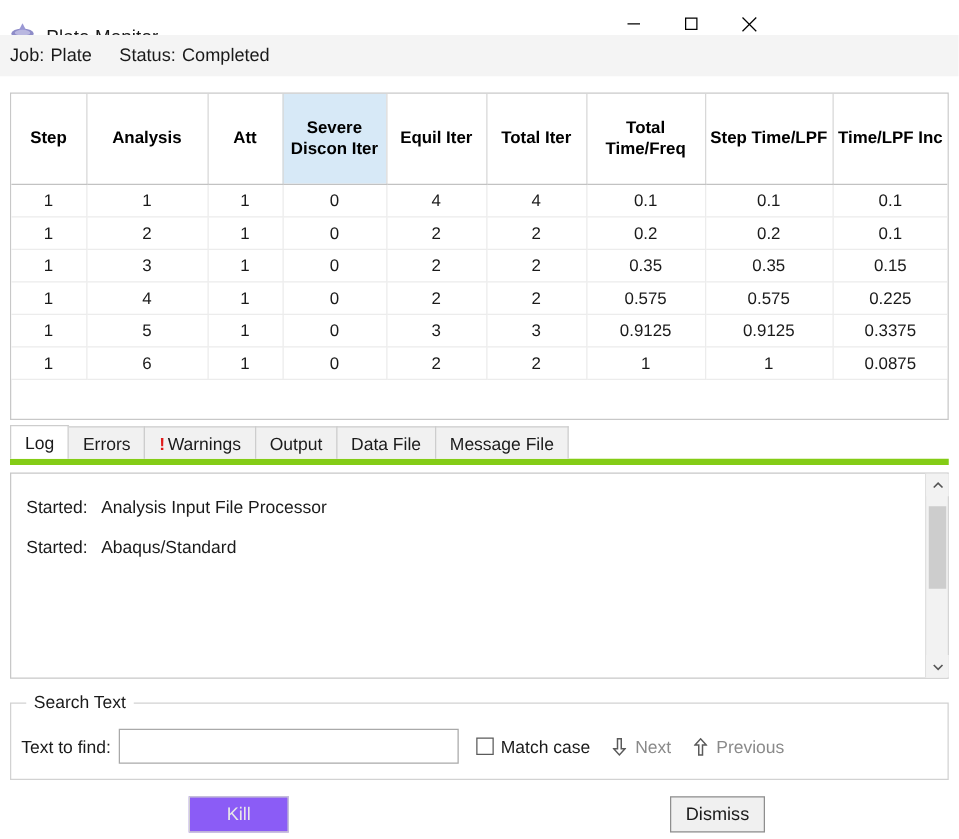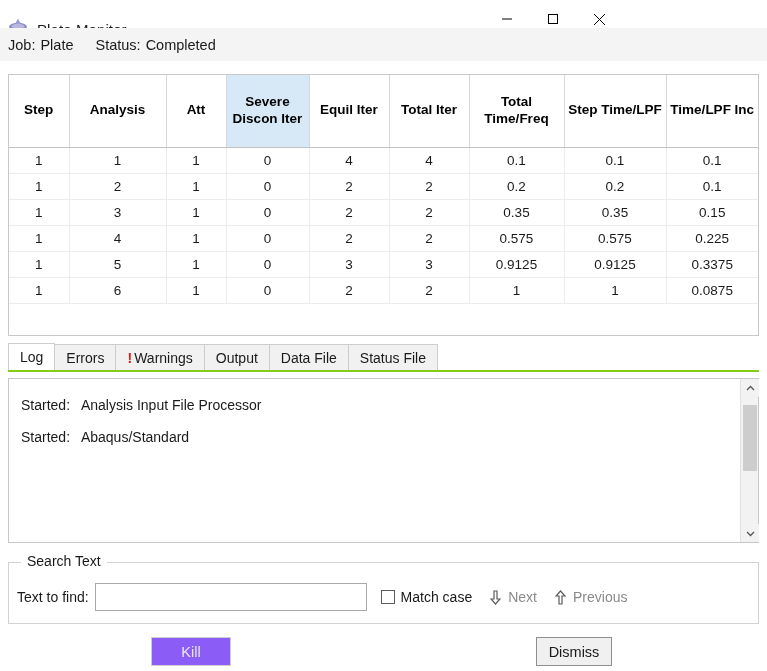--- a/index.html
+++ b/index.html
@@ -93,21 +93,21 @@
     border-bottom: 1px solid #ececec;
     background: #ffffff;
   }
   table.grid td:last-child { border-right: none; }
 
   
   .tabstrip {
     position: absolute; left: 8px; top: 345px;
     width: 751px; height: 27px;
     display: flex; align-items: flex-end;
-    border-bottom: 2px solid #84cc16;
+    border-bottom: 5px solid #84cc16;
   }
   .tab {
     height: 26px;
     padding: 0 11px;
     display: flex; align-items: center;
     font-size: 14px; color: #1a1a1a;
     background: #f1f1f1;
     border: 1px solid #cdcdcd;
     border-bottom: none;
     margin-right: -1px;
@@ -375,21 +375,21 @@
         <span class="bang">!</span>
         <span>Warnings</span>
       </div>
       <div class="tab">
         <span>Output</span>
       </div>
       <div class="tab">
         <span>Data File</span>
       </div>
       <div class="tab">
-        <span>Status File</span>
+        <span>Message File</span>
       </div>
     </div>
 
   <div class="logpane">
     <div class="logtext" id="logtext">
         <div class="logline">Started:   Analysis Input File Processor</div>
         <div class="logline">Started:   Abaqus/Standard</div>
       </div>
     <div class="scrollbar">
       <div class="sb-arrow">

